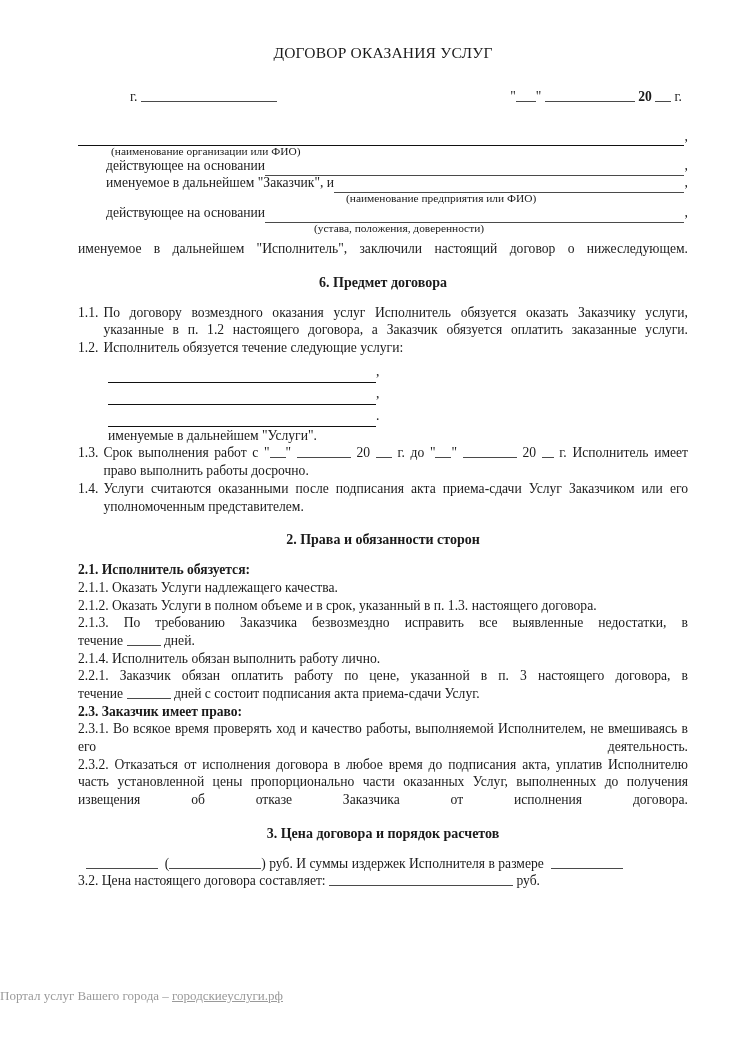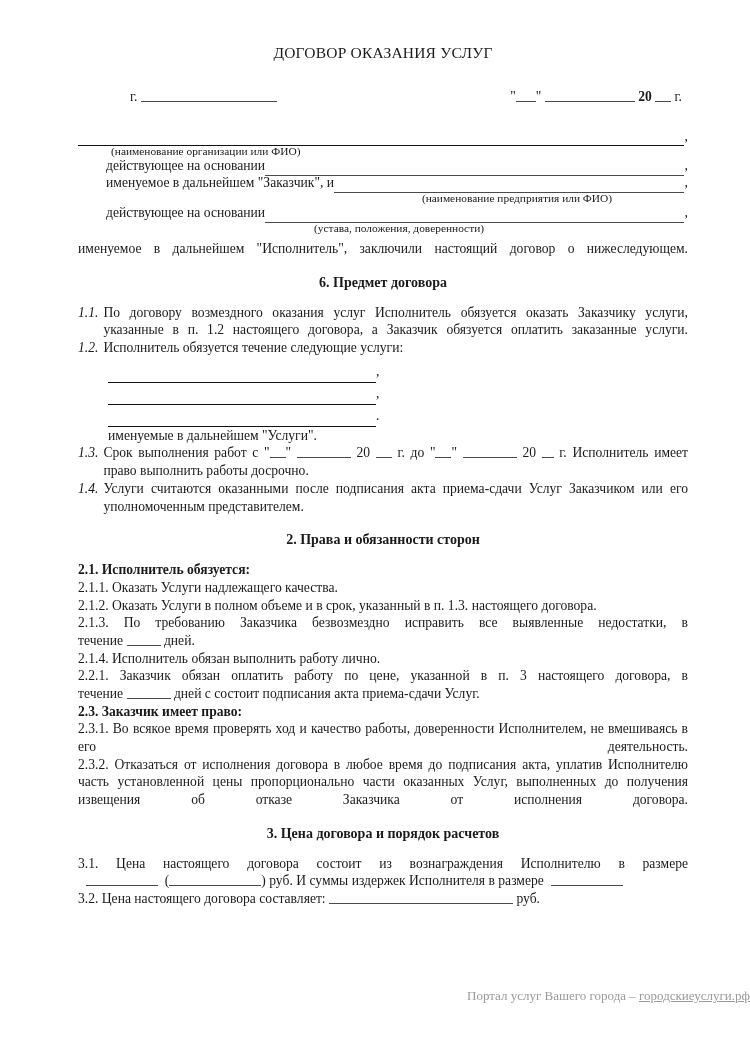--- a/index.html
+++ b/index.html
@@ -57,21 +57,20 @@
   .item {
     display: flex;
     font-size: 13.6px;
     line-height: 1.30;
     margin: 0;
   }
   .item .num {
     flex: 0 0 auto;
     white-space: nowrap;
     padding-right: 5px;
-    font-style: italic;
   }
   .item .body {
     flex: 1 1 auto;
     text-align: justify;
   }
   .item .body.stretch { text-align-last: justify; }
 
   
   .rule {
     display: inline-block;
@@ -95,21 +94,21 @@
 
   .full-rule-row {
     display: flex;
     align-items: flex-end;
     font-size: 13.6px;
     line-height: 1.25;
   }
   .full-rule-row .lbl { white-space: nowrap; margin-left: 28px; }
   .full-rule-row .grow { flex: 1 1 auto; }
   .full-rule-row .tail { white-space: nowrap; padding-left: 1px; }
-  .cap-indent-1 { padding-left: 268px; text-align: center; }
+  .cap-indent-1 { padding-left: 268px; }
   .cap-indent-2 { padding-left: 236px; }
 
   .blank-lines { margin: 4px 0 0 0; }
   .blank-lines .bl {
     display: flex;
     align-items: flex-end;
     font-size: 13.6px;
     line-height: 1.62;
     padding-left: 30px;
   }
@@ -117,21 +116,21 @@
     width: 268px;
     border-bottom: 1.6px solid #111;
     height: 0.9em;
   }
 
   .footer {
     position: absolute;
     left: 0;
     right: 0;
     top: 988px;
-    text-align: right;
+    text-align: left;
     font-size: 13px;
     color: #9a9a9a;
   }
   .footer .dom { text-decoration: underline; }
 
   .mt6  { margin-top: 6px; }
 </style>
 </head>
 <body>
 
@@ -226,26 +225,25 @@
   <div class="para left">2.1.1. Оказать Услуги надлежащего качества.</div>
   <div class="para left">2.1.2. Оказать Услуги в полном объеме и в срок, указанный в п. 1.3. настоящего договора.</div>
   <div class="para j">2.1.3. По требованию Заказчика безвозмездно исправить все выявленные недостатки, в</div>
   <div class="para left"><span>течение</span> <span class="rule" style="width:34px"></span> <span>дней.</span></div>
   <div class="para left">2.1.4. Исполнитель обязан выполнить работу лично.</div>
 
   <div class="para j">2.2.1. Заказчик обязан оплатить работу по цене, указанной в п. 3 настоящего договора, в</div>
   <div class="para left"><span>течение</span> <span class="rule" style="width:44px"></span> <span>дней с состоит подписания акта приема-сдачи Услуг.</span></div>
 
   <div class="para left bold">2.3. Заказчик имеет право:</div>
-  <div class="para j">2.3.1. Во всякое время проверять ход и качество работы, доверенности Исполнителем, не вмешиваясь в его деятельность.</div>
+  <div class="para j">2.3.1. Во всякое время проверять ход и качество работы, выполняемой Исполнителем, не вмешиваясь в его деятельность.</div>
   <div class="para j">2.3.2. Отказаться от исполнения договора в любое время до подписания акта, уплатив Исполнителю часть установленной цены пропорционально части оказанных Услуг, выполненных до получения извещения об отказе Заказчика от исполнения договора.</div>
 
   <div class="section-title">3. Цена договора и порядок расчетов</div>
 
-  <div class="para j" style="text-align-last:justify">3.1. Цена настоящего договора состоит из вознаграждения Исполнителю в размере</div>
   <div class="para left" style="padding-left:8px"><span class="rule" style="width:72px"></span>&nbsp;&nbsp;<span>(</span><span class="rule" style="width:92px"></span><span>) руб. И суммы издержек Исполнителя в размере</span>&nbsp;&nbsp;<span class="rule" style="width:72px"></span></div>
 
   <div class="para left"><span>3.2. Цена настоящего договора составляет:</span> <span class="rule" style="width:184px"></span> <span>руб.</span></div>
 
   <div class="footer">
     <span>Портал услуг Вашего города – </span><span class="dom">городскиеуслуги.рф</span>
   </div>
 
 </div>
 

